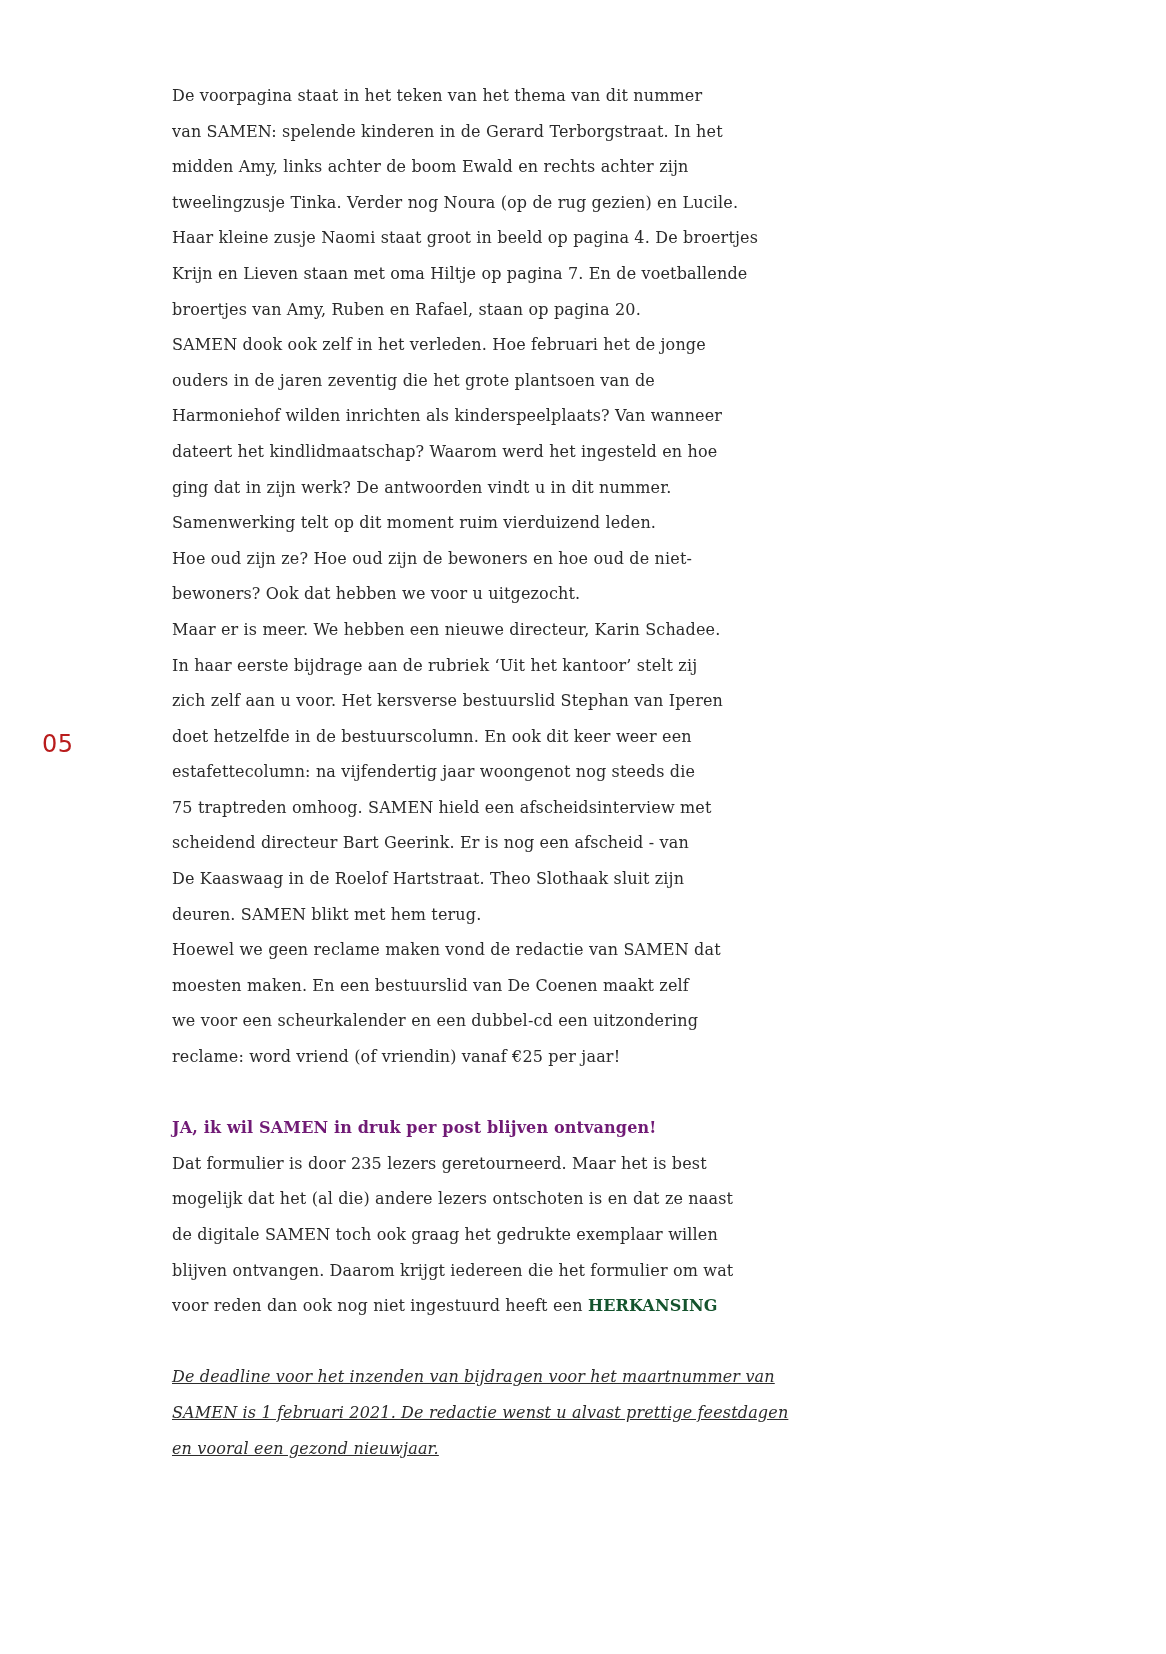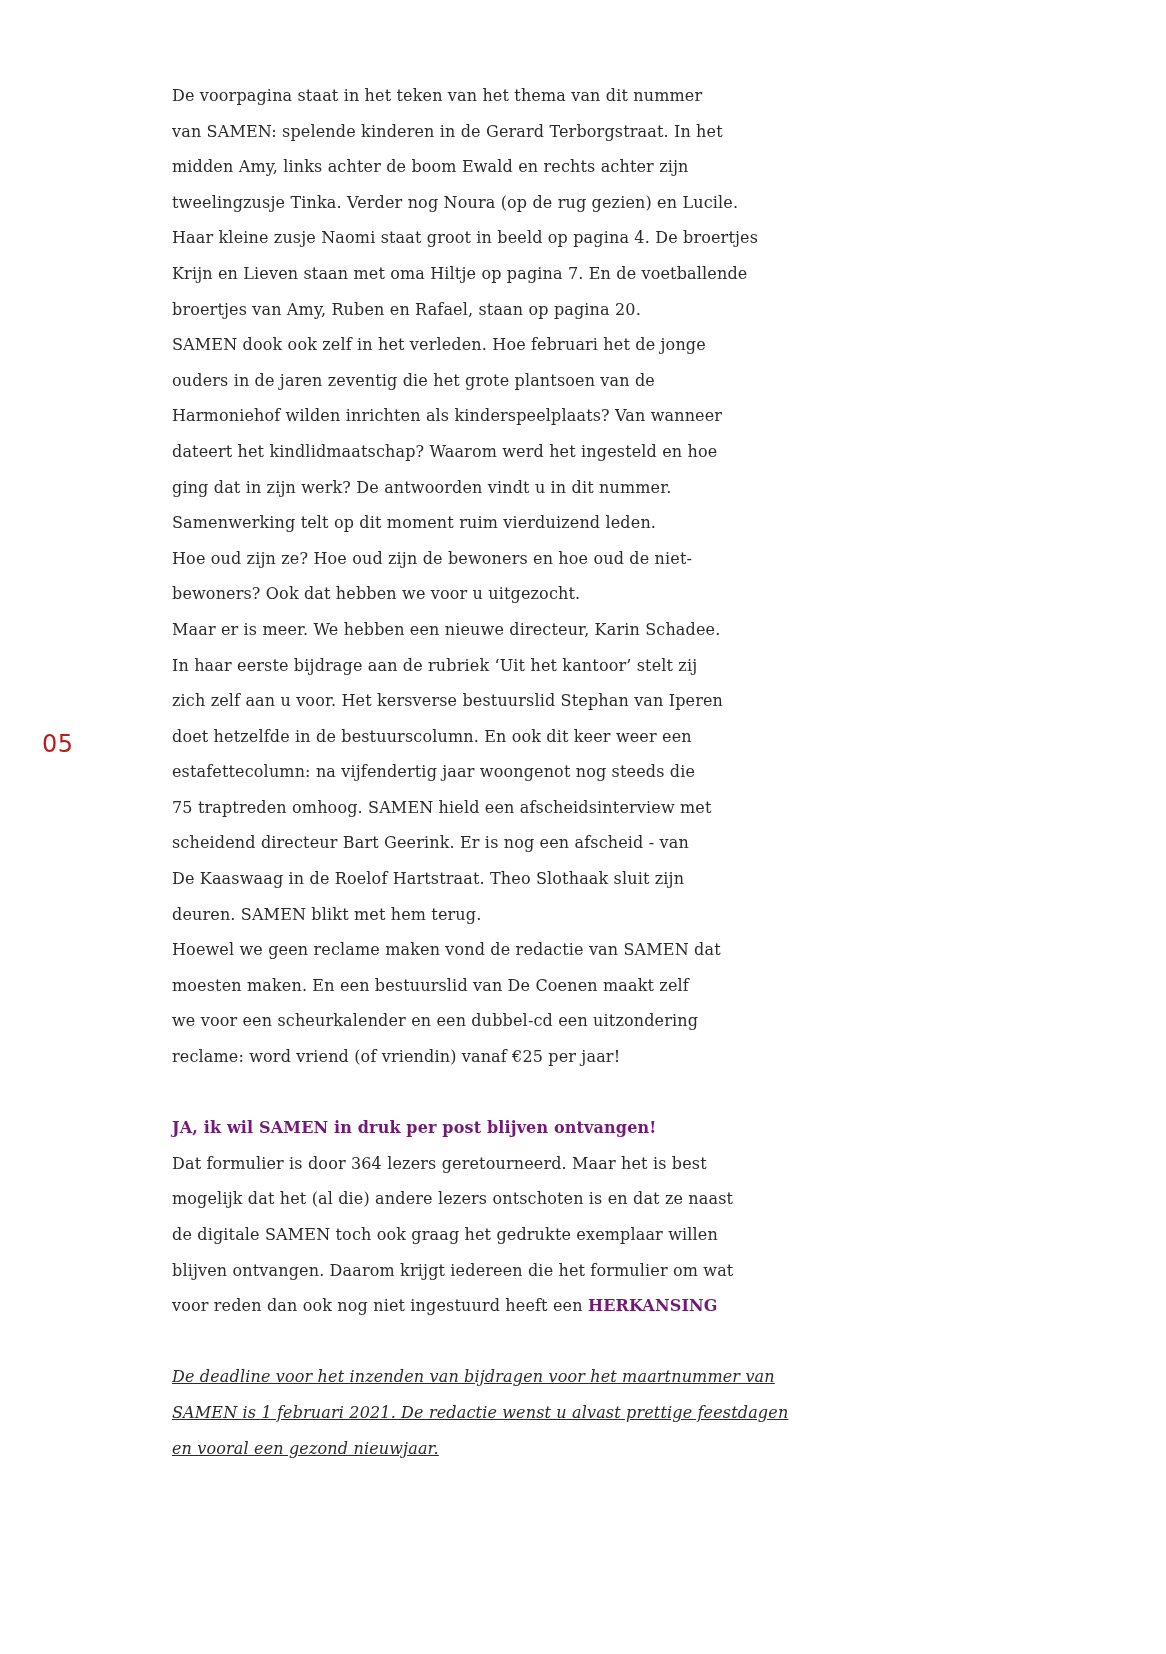--- a/index.html
+++ b/index.html
@@ -10,21 +10,21 @@
     letter-spacing: 0.5px;
   }
   .column {
     position: absolute; left: 172px; top: 78px; width: 840px;
     font-family: "DejaVu Serif", serif; font-size: 16px; line-height: 35.6px;
     color: #2b2b2b; letter-spacing: 0.15px;
   }
   .line { display: block; white-space: nowrap; }
   .gap { height: 35.6px; }
   .heading { color: #701a75; font-weight: bold; }
-  .accent { color: #701a75; font-weight: bold; }
+  .accent { color: #14532d; font-weight: bold; }
   .italic { font-style: italic; text-decoration: underline; }
 </style>
 </head>
 <body>
 
 <div class="page-number">05</div>
 
 <div class="column">
   <div>
     <span class="line">De voorpagina staat in het teken van het thema van dit nummer</span>
@@ -54,21 +54,21 @@
     <span class="line">Hoewel we geen reclame maken vond de redactie van SAMEN dat</span>
     <span class="line">moesten maken. En een bestuurslid van De Coenen maakt zelf</span>
     <span class="line">we voor een scheurkalender en een dubbel-cd een uitzondering</span>
     <span class="line">reclame: word vriend (of vriendin) vanaf €25 per jaar!</span>
   </div>
 
   <div class="gap"></div>
 
   <div>
     <span class="line heading">JA, ik wil SAMEN in druk per post blijven ontvangen!</span>
-    <span class="line">Dat formulier is door 364 lezers geretourneerd. Maar het is best</span>
+    <span class="line">Dat formulier is door 235 lezers geretourneerd. Maar het is best</span>
     <span class="line">mogelijk dat het (al die) andere lezers ontschoten is en dat ze naast</span>
     <span class="line">de digitale SAMEN toch ook graag het gedrukte exemplaar willen</span>
     <span class="line">blijven ontvangen. Daarom krijgt iedereen die het formulier om wat</span>
     <span class="line"><span>voor reden dan ook nog niet ingestuurd heeft een </span><span class="accent">HERKANSING</span></span>
   </div>
 
   <div class="gap"></div>
 
   <div class="italic">
     <span class="line">De deadline voor het inzenden van bijdragen voor het maartnummer van</span>

